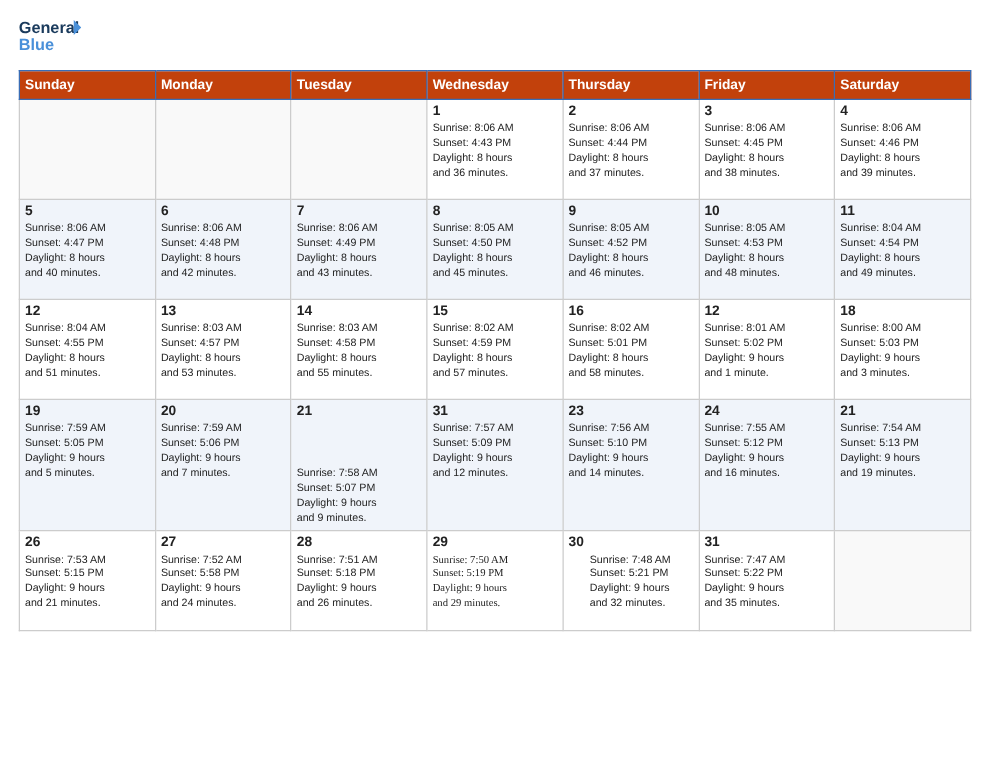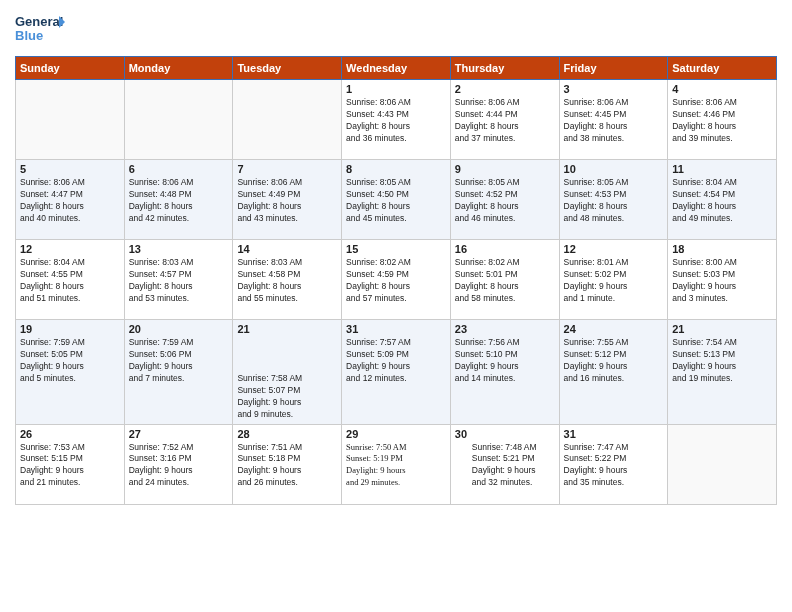--- a/index.html
+++ b/index.html
@@ -302,21 +302,21 @@
           <td>
             <div class="day-number">26</div>
             <div class="day-info" style="white-space: pre-line;">Sunrise: 7:53 AM
 Sunset: 5:15 PM
 Daylight: 9 hours
 and 21 minutes.</div>
           </td>
           <td>
             <div class="day-number">27</div>
             <div class="day-info" style="white-space: pre-line;">Sunrise: 7:52 AM
-Sunset: 3:16 PM
+Sunset: 5:58 PM
 Daylight: 9 hours
 and 24 minutes.</div>
           </td>
           <td>
             <div class="day-number">28</div>
             <div class="day-info" style="white-space: pre-line;">Sunrise: 7:51 AM
 Sunset: 5:18 PM
 Daylight: 9 hours
 and 26 minutes.</div>
           </td>

